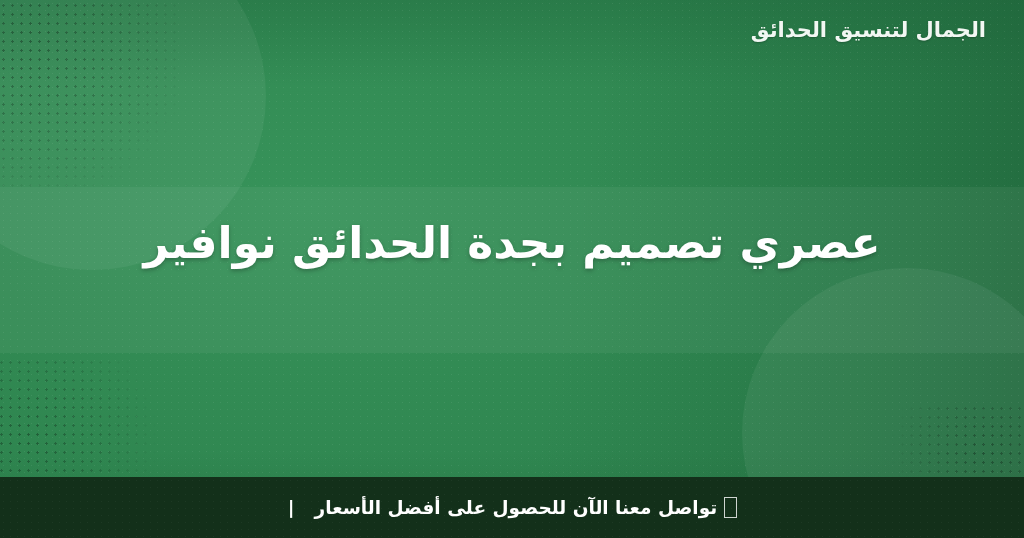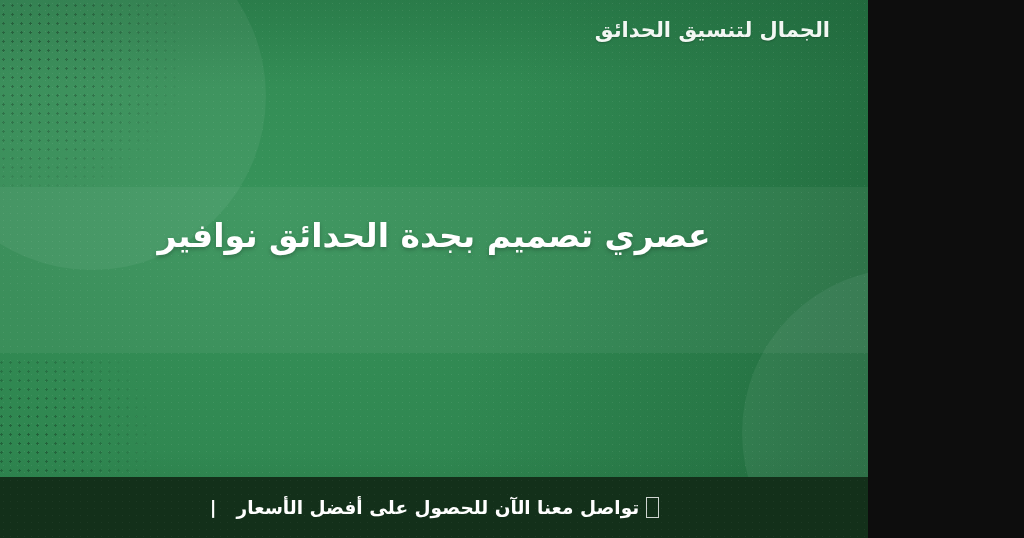--- a/index.html
+++ b/index.html
@@ -6,21 +6,21 @@
     margin: 0;
     padding: 0;
     background: #0d0d0d;
   }
   body {
     font-family: "DejaVu Sans", "Liberation Sans", sans-serif;
   }
 
   .banner {
     position: relative;
-    width: 868px;
+    width: 1024px;
     height: 538px;
     overflow: hidden;
     background: #a21caf;
   }
 
   
   .bg-base {
     position: absolute;
     inset: 0;
     background:
@@ -137,21 +137,21 @@
     left: 0;
     right: 0;
     top: 216px;
     text-align: center;
     direction: rtl;
     padding: 0 60px;
     box-sizing: border-box;
   }
   .headline {
     color: #ffffff;
-    font-size: 33px;
+    font-size: 44px;
     font-weight: bold;
     line-height: 1.22;
     letter-spacing: 0.3px;
     text-shadow: 0 2px 4px rgba(0,0,0,0.25);
     margin: 0;
   }
 
   
   .footer-bar {
     position: absolute;

